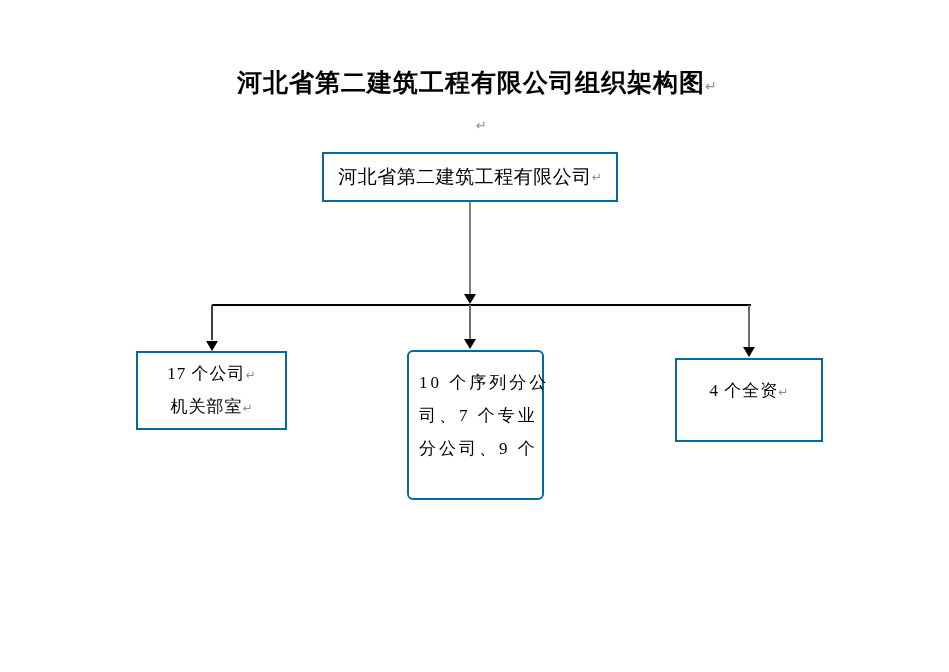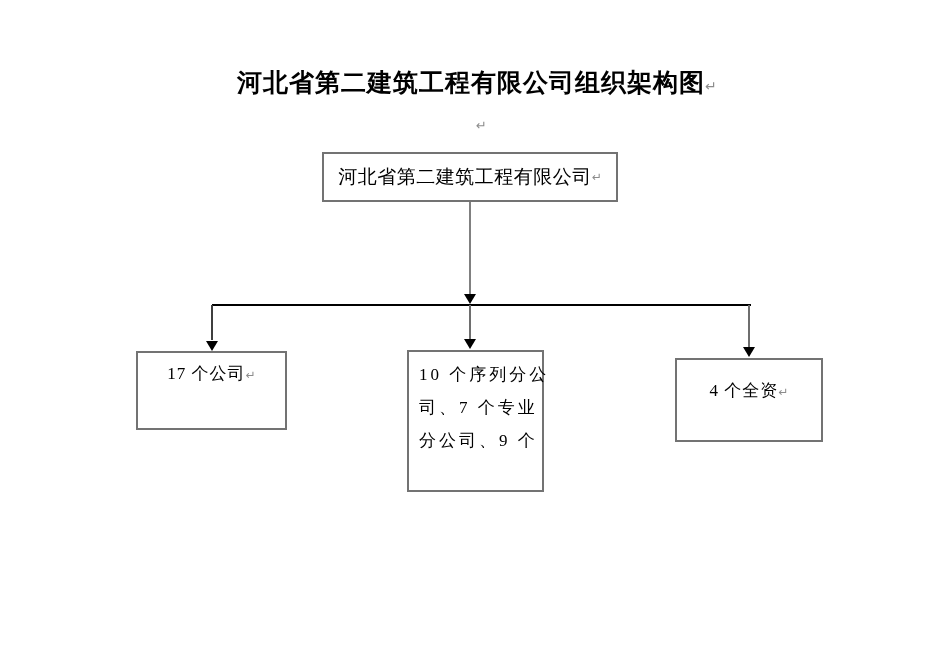--- a/index.html
+++ b/index.html
@@ -13,29 +13,29 @@
     font-family:"Liberation Sans","DejaVu Sans",sans-serif;
     font-weight:bold; font-size:25px; letter-spacing:1px; white-space:nowrap;
   }
   .pmark {
     color:#8c8c8c; font-family:"DejaVu Sans",sans-serif;
     font-size:12px; letter-spacing:0; font-weight:normal;
   }
   .title .pmark { font-size:14px; }
   .pmark-standalone { position:absolute; left:476px; top:118px; font-size:13px; }
   
-  .box { position:absolute; border:2px solid #737373; background:#fff; }
+  .box { position:absolute; border:2px solid #0369a1; background:#fff; }
   .box-root {
     left:322px; top:152px; width:292px; height:46px;
     display:flex; align-items:center; justify-content:center;
     font-size:19px; letter-spacing:0.5px; white-space:nowrap;
   }
   .box-left  { left:136px; top:351px; width:147px; height:70px; padding-top:5px;  font-size:17px; text-align:center; }
   .box-left  .bline { line-height:32px; white-space:nowrap; letter-spacing:1px; }
-  .box-mid   { left:407px; top:350px; width:113px; height:132px; padding:6px 10px 0 10px; font-size:17px; text-align:center; }
+  .box-mid   { left:407px; top:350px; width:113px; height:132px; padding:14px 10px 0 10px; font-size:17px; text-align:center;border-radius:6px; }
   .box-mid   .bline { line-height:33px; white-space:nowrap; letter-spacing:3px; }
   .box-mid   .bline .pmark { letter-spacing:0; }
   .box-right { left:675px; top:358px; width:144px; height:65px; padding-top:15px; font-size:17px; text-align:center; }
   .box-right .bline { line-height:31px; white-space:nowrap; letter-spacing:1px; }
   
   .vline { position:absolute; width:2px; }
   .vline-root  { left:469px; top:202px; height:92px; background:#808080; }
   .vline-left  { left:211px; top:305px; height:35px; background:#3f3f3f; }
   .vline-mid   { left:469px; top:305px; height:34px; background:#6e6e6e; }
   .vline-right { left:748px; top:305px; height:42px; background:#6e6e6e; }
@@ -71,20 +71,21 @@
   <div class="hline"></div>
   <div class="vline vline-left"></div>
   <div class="arrowhead ah-left"></div>
   <div class="vline vline-mid"></div>
   <div class="arrowhead ah-mid"></div>
   <div class="vline vline-right"></div>
   <div class="arrowhead ah-right"></div>
 
   <div class="box box-left">
     <div class="bline"><span>17 个公司</span><span class="pmark">↵</span></div>
+    <div class="bline"><span>机关部室</span><span class="pmark">↵</span></div>
   </div>
 
   <div class="box box-mid">
     <div class="bline"><span>10 个序列分公</span></div>
     <div class="bline"><span>司、7 个专业</span></div>
     <div class="bline"><span>分公司、9 个</span></div>
   </div>
 
   <div class="box box-right">
     <div class="bline"><span>4 个全资</span><span class="pmark">↵</span></div>

